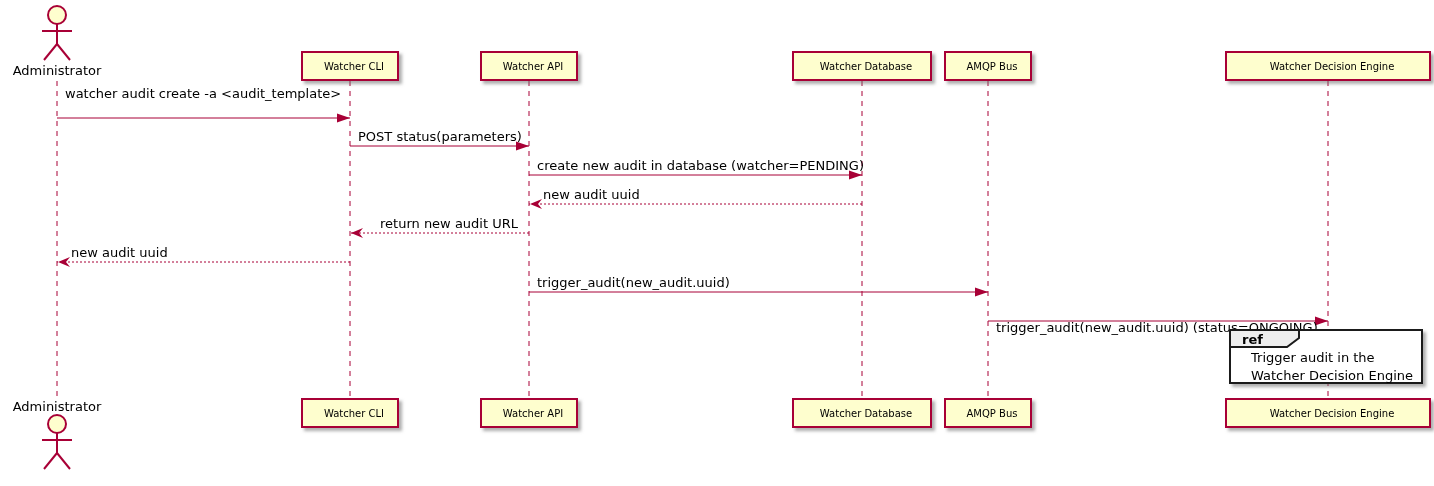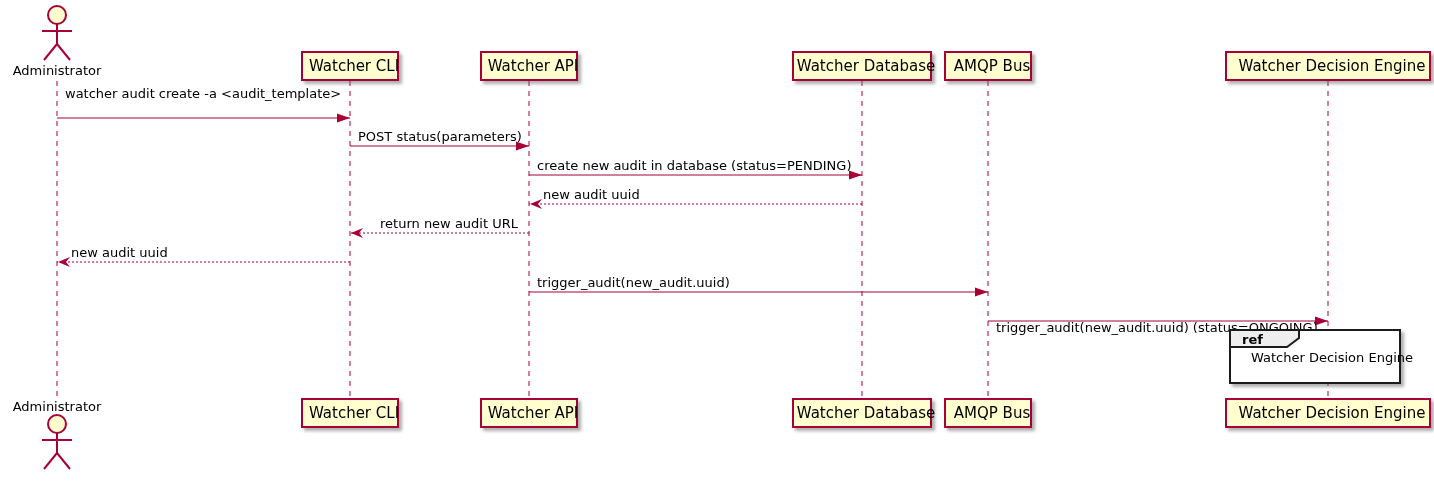--- a/index.html
+++ b/index.html
@@ -12,21 +12,21 @@
     overflow: hidden;
   }
   #diagram-svg { position: absolute; left: 0; top: 0; }
   .pbox {
     position: absolute;
     box-sizing: border-box;
     background: var(--fill, #FEFECE);
     border: 2px solid var(--border, #A80036);
     box-shadow: 3px 3px 3px rgba(110,110,110,0.55);
     display: flex; align-items: center; justify-content: center;
-    font-size: 15px;
+    font-size: 10px;
     white-space: nowrap;
     padding-left: 8px;
   }
   .msg-label {
     position: absolute;
     font-size: 13px;
     line-height: 15px;
     white-space: nowrap;
     color: var(--text, #000000);
   }
@@ -126,33 +126,34 @@
       <div class="pbox" style="left: 1225px; top: 51px; width: 206px; height: 30px;">
         <span>Watcher Decision Engine</span>
       </div>
       <div class="pbox" style="left: 1225px; top: 398px; width: 206px; height: 30px;">
         <span>Watcher Decision Engine</span>
       </div>
     </div>
   <div id="labels">
       <div class="msg-label" style="left: 65px; top: 86px;">watcher audit create -a &lt;audit_template&gt;</div>
       <div class="msg-label" style="left: 358px; top: 129px;">POST status(parameters)</div>
-      <div class="msg-label" style="left: 537px; top: 158px;">create new audit in database (status=PENDING)</div>
+      <div class="msg-label" style="left: 537px; top: 158px;">create new audit in database (watcher=PENDING)</div>
       <div class="msg-label" style="left: 543px; top: 187px;">new audit uuid</div>
       <div class="msg-label" style="left: 364px; top: 216px; margin-left: 16px;">return new audit URL</div>
       <div class="msg-label" style="left: 71px; top: 245px;">new audit uuid</div>
       <div class="msg-label" style="left: 537px; top: 275px;">trigger_audit(new_audit.uuid)</div>
       <div class="msg-label" style="left: 996px; top: 320px;">trigger_audit(new_audit.uuid) (status=ONGOING)</div>
     </div>
 
   <div class="actor-label" id="actor-label-top" style="left: 57px; top: 63px;">Administrator</div>
   <div class="actor-label" id="actor-label-bottom" style="left: 57px; top: 399px;">Administrator</div>
 
-  <div id="ref-box" style="left: 1229px; top: 329px; width: 172px; height: 55px;">
+  <div id="ref-box" style="left: 1229px; top: 329px; width: 194px; height: 55px;">
     <svg id="ref-tab-svg" width="74" height="21">
       <path id="ref-tab-path" d="M1,1 L70,1 L70,9 L58,18 L1,18 Z" stroke-width="2" fill="#EEEEEE" stroke="#1B1B1B"></path>
     </svg>
     <span class="ref-keyword">ref</span>
     <div class="ref-lines">
+      <div>Trigger audit in the</div>
       <div>Watcher Decision Engine</div>
     </div>
   </div>
 </div>
 
 </body></html>

